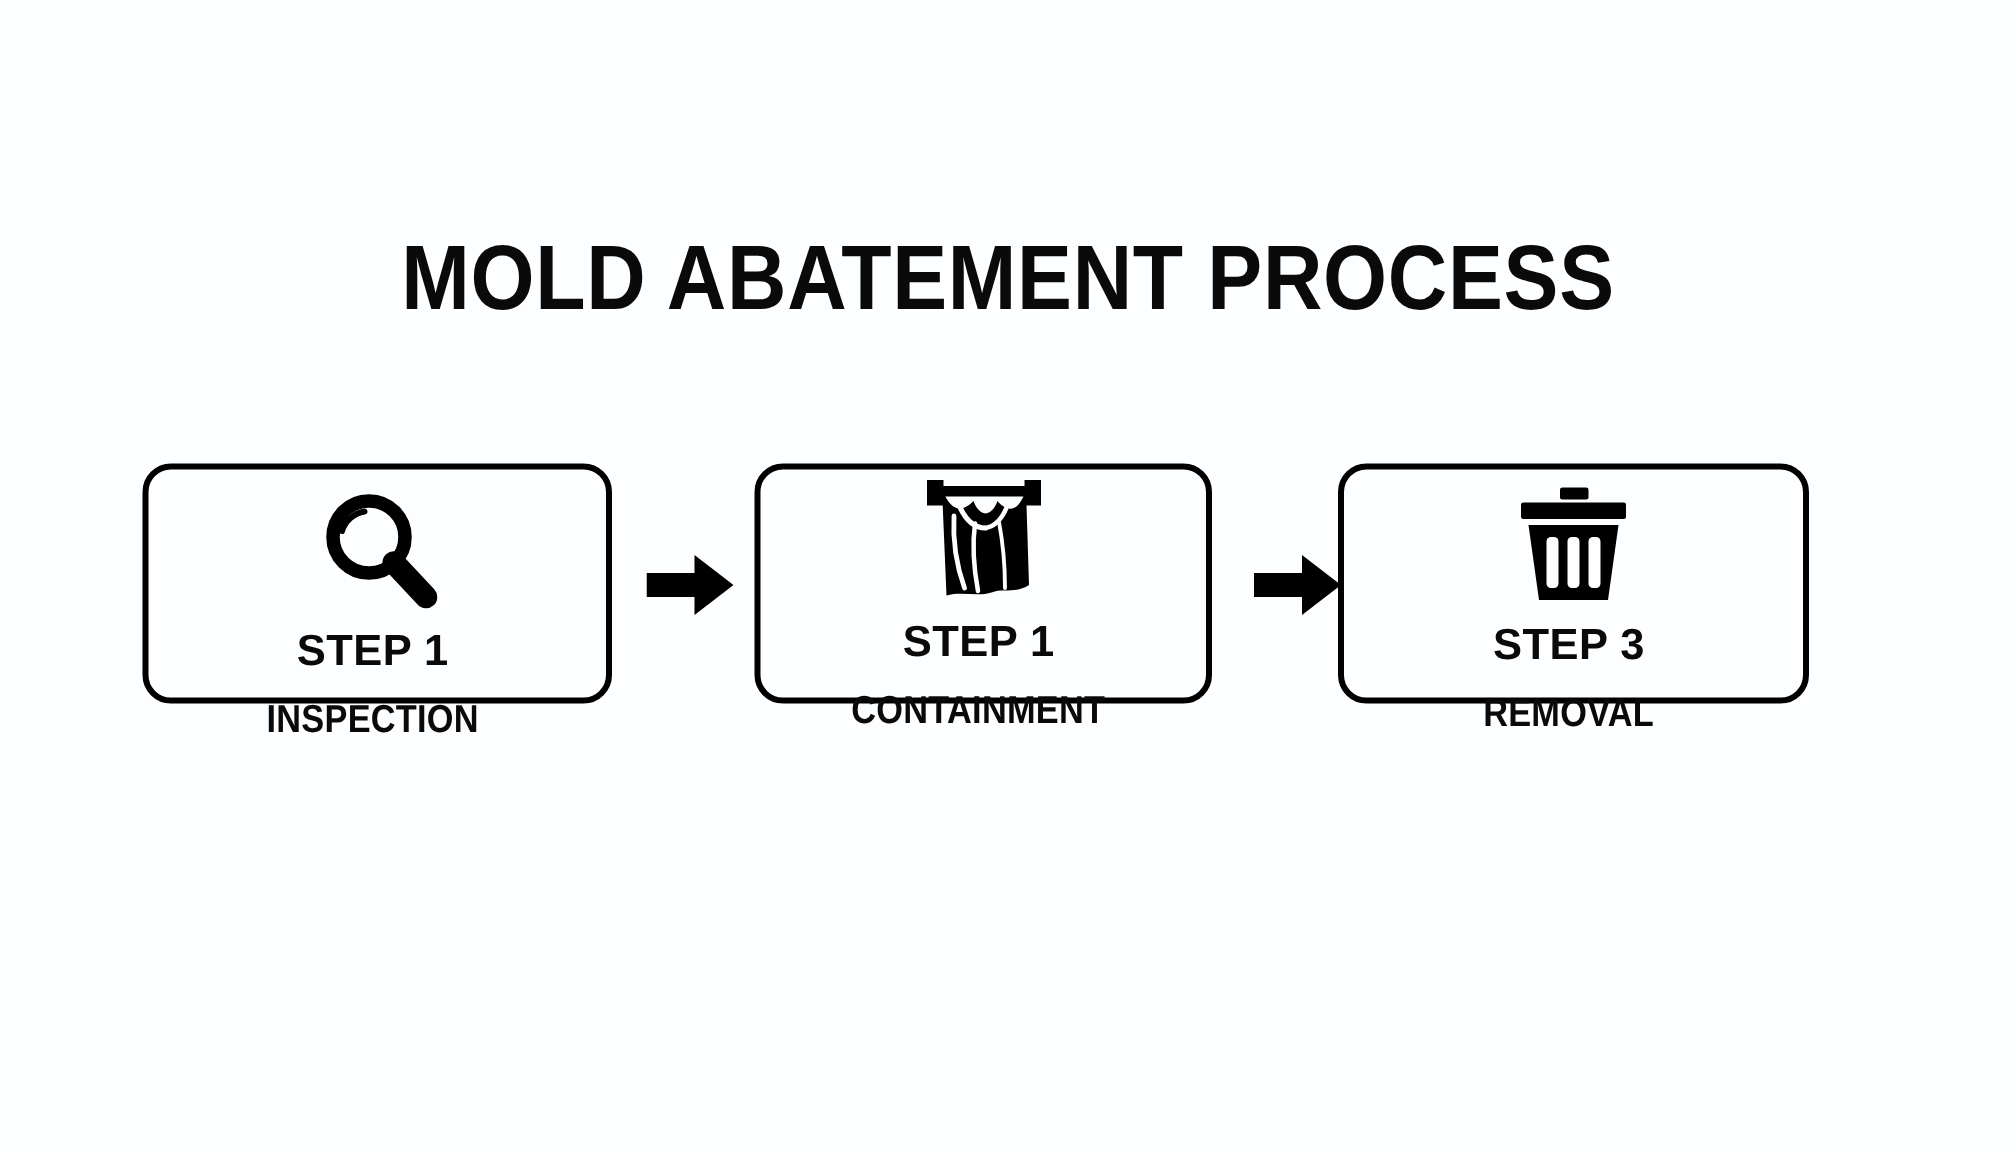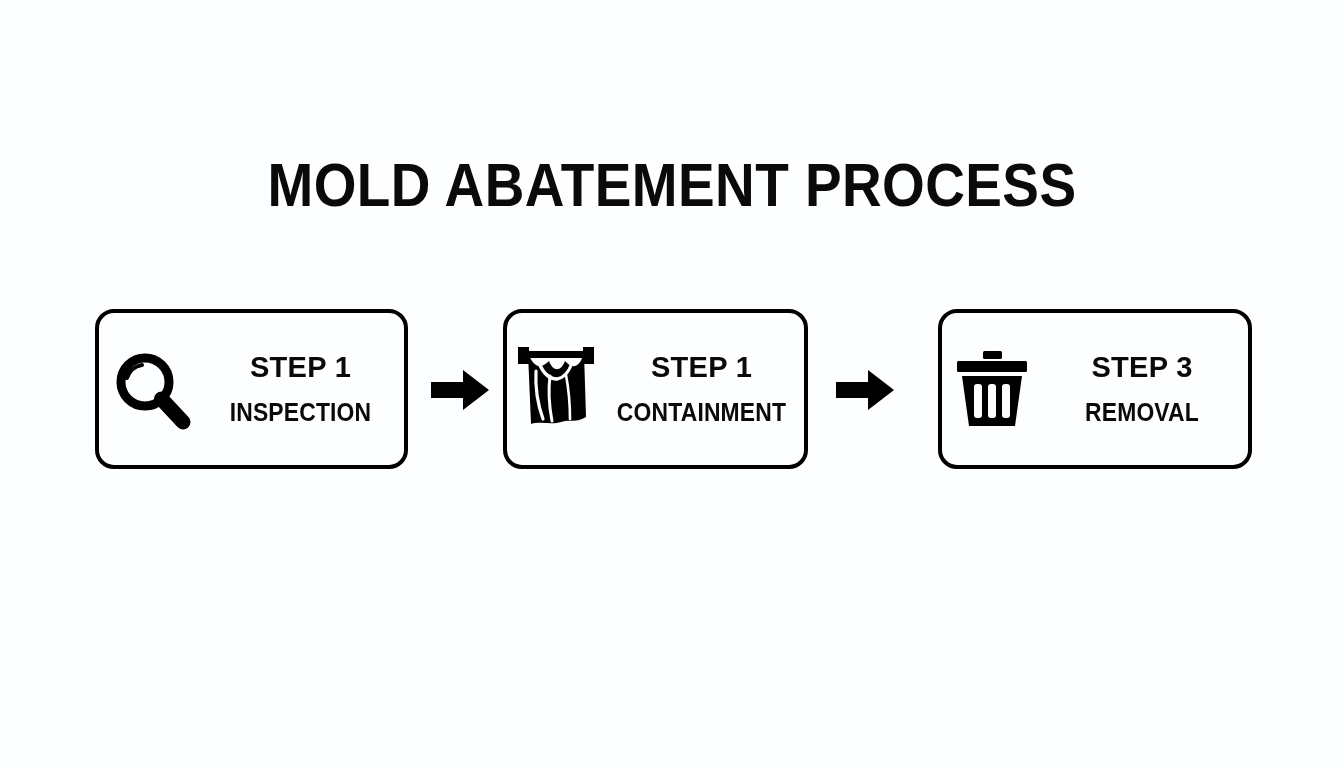--- a/index.html
+++ b/index.html
@@ -43,26 +43,26 @@
   
   .card {
     position: absolute;
     top: 309px;
     height: 160px;
     box-sizing: border-box;
     border: 4px solid #000000;
     border-radius: 19px;
     background: #fdfeff;
     display: flex;
-    flex-direction: row;
+    flex-direction: column;
     align-items: center;
   }
   #card-1 { left: 95px;  width: 313px; }
   #card-2 { left: 503px; width: 305px; }
-  #card-3 { left: 938px; width: 314px; }
+  #card-3 { left: 892px; width: 314px; }
 
   .card-icon {
     width: 104px;
     flex: 0 0 104px;
     display: flex;
     align-items: center;
     justify-content: center;
   }
   #card-2 .card-icon { width: 98px; flex: 0 0 98px; }
   #card-3 .card-icon { width: 100px; flex: 0 0 100px; }

